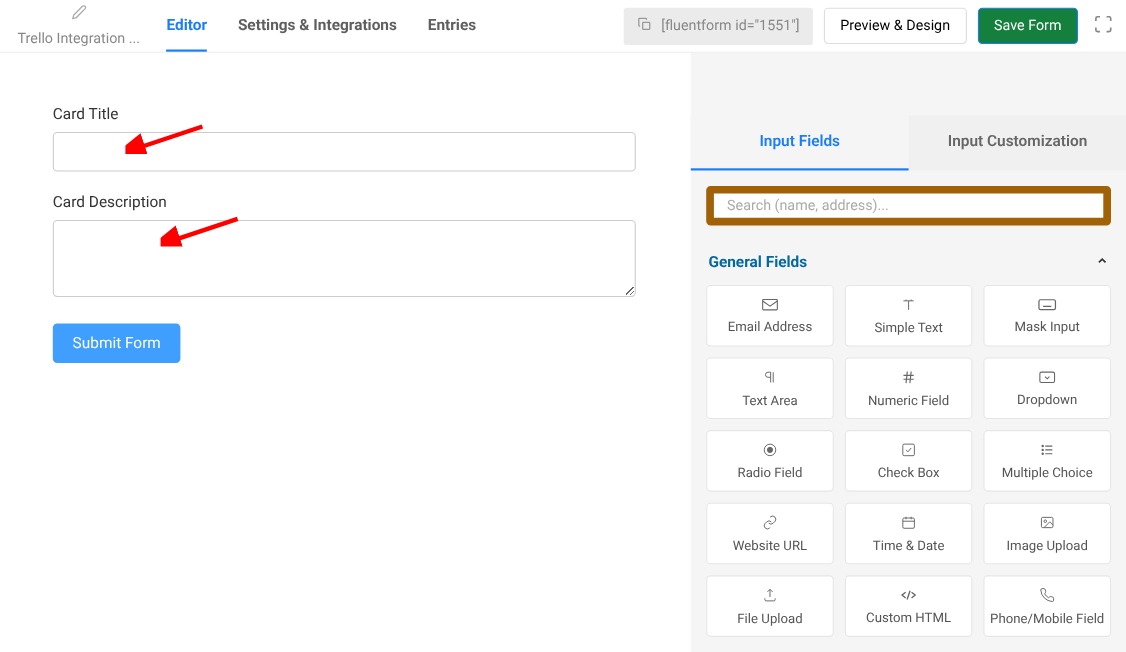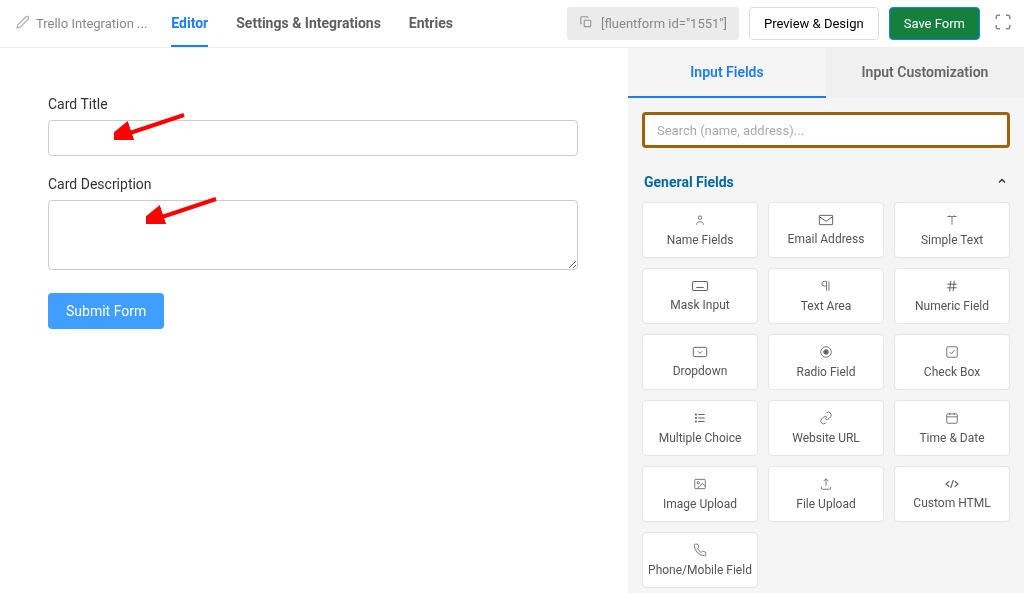--- a/index.html
+++ b/index.html
@@ -1,46 +1,46 @@
 <!DOCTYPE html>
 <html><head>
   <meta charset="utf-8">
   <style>
     * { margin: 0; padding: 0; box-sizing: border-box; font-family: -apple-system, BlinkMacSystemFont, "Segoe UI", Roboto, sans-serif; }
     body { background: #fff; color: #333; font-size: 14px; width: 1024px; height: 593px; overflow: hidden; }
     
     .topbar { height: 48px; display: flex; align-items: center; border-bottom: 1px solid #eee; padding: 0 8px; }
     .topbar-left { display: flex; align-items: center; gap: 8px; flex: 1; }
-    .form-name { color: #888; font-size: 13px; display: flex; align-items: center; gap: 6px; margin-left: 8px; margin-right: 16px; }
+    .form-name { color: #888; font-size: 13px; display: flex; align-items: center; gap: 6px; margin-left: 8px; margin-right: 16px; flex-direction: column; }
     .nav-tabs { display: flex; gap: 28px; }
     .nav-tab { color: #5f5f5f; font-weight: 700; font-size: 14px; padding: 14px 0; cursor: pointer; }
     .nav-tab.active { color: #1a7efb; border-bottom: 2px solid #1a7efb; }
     .topbar-right { display: flex; align-items: center; gap: 10px; }
     .shortcode-box { background: #ebebeb; color: #888; padding: 8px 12px; font-size: 13px; display: flex; align-items: center; gap: 8px; border-radius: 3px; }
     .btn { padding: 8px 14px; border-radius: 4px; font-size: 13px; cursor: pointer; border: 1px solid #ddd; background: #fff; color: #000000; }
     .btn-primary { background: #15803d; color: #fff; border-color: #1a7efb; font-weight: 400; }
     .expand-icon { cursor: pointer; padding: 4px; }
     
     .main { display: flex; height: calc(100% - 48px); }
     .canvas { flex: 1; padding: 48px 48px 0 48px; position: relative; }
     .form-field-group { margin-bottom: 20px; }
     .field-label { color: #333; font-size: 14px; margin-bottom: 8px; display: block; }
     .text-input { width: 530px; height: 36px; border: 1px solid #ccc; border-radius: 4px; padding: 0 10px; font-size: 14px; }
     .textarea-input { width: 530px; height: 70px; border: 1px solid #ccc; border-radius: 4px; padding: 8px 10px; font-size: 14px; resize: both; }
     .submit-btn { background: #409eff; color: #fff; border: none; padding: 10px 18px; border-radius: 4px; font-size: 14px; cursor: pointer; }
     
     .arrow { position: absolute; pointer-events: none; }
     .arrow svg { width: 80px; height: 30px; }
     
-    .sidebar { width: 396px; background: #f5f5f5; display: flex; flex-direction: column; }
+    .sidebar { width: 396px; background: #f5f5f5; display: flex; flex-direction: column; justify-content: flex-end; }
     .sidebar-tabs { display: flex; background: #f0f0f0; }
     .sidebar-tab { flex: 1; text-align: center; padding: 16px 0; color: #666; font-weight: 600; font-size: 14px; cursor: pointer; }
     .sidebar-tab.active { color: #1a7efb; border-bottom: 2px solid #1a7efb; background: #f5f5f5; }
     .search-wrap { padding: 14px; }
-    .search-input { width: 100%; height: 36px; border: 3px solid #a16207; border-radius: 4px; background: #fff; padding: 0 12px; font-size: 13px; color: #333; }
+    .search-input { width: 100%; height: 36px; border: 7px solid #a16207; border-radius: 4px; background: #fff; padding: 0 12px; font-size: 13px; color: #333; }
     .search-input::placeholder { color: #aaa; }
     .section-header { display: flex; justify-content: space-between; align-items: center; padding: 12px 16px; font-weight: 700; color: #0369a1; font-size: 14px; cursor: pointer; }
     .fields-grid { display: grid; grid-template-columns: repeat(3, 1fr); gap: 10px; padding: 0 14px 14px; }
     .field-tile { background: #fff; border: 1px solid #e6e6e6; border-radius: 4px; height: 56px; display: flex; flex-direction: column; align-items: center; justify-content: center; gap: 4px; cursor: pointer; font-size: 12px; color: #555; }
     .field-tile-icon { font-size: 14px; color: #666; line-height: 1; }
     .field-tile-label { font-size: 12px; }
   </style>
 </head>
 <body>
 
@@ -129,27 +129,20 @@
     <div class="section-header">
       <span>General Fields</span>
       <span>
         <svg width="12" height="12" viewBox="0 0 24 24" fill="none" stroke="#333" stroke-width="3">
             <polyline points="18 15 12 9 6 15"></polyline>
           </svg>
       </span>
     </div>
     <div class="fields-grid" id="fields-grid">
         <div class="field-tile">
-          <span class="field-tile-icon"><svg width="14" height="14" viewBox="0 0 24 24" fill="none" stroke="currentColor" stroke-width="1.5">
-              <circle cx="12" cy="8" r="3"></circle>
-              <path d="M6 20c0-3 2.5-5 6-5s6 2 6 5"></path>
-            </svg></span>
-          <span class="field-tile-label">Name Fields</span>
-        </div>
-        <div class="field-tile">
           <span class="field-tile-icon"><svg width="16" height="12" viewBox="0 0 24 18" fill="none" stroke="currentColor" stroke-width="1.5">
               <rect x="2" y="2" width="20" height="14" rx="1"></rect>
               <path d="M2 4l10 7 10-7"></path>
             </svg></span>
           <span class="field-tile-label">Email Address</span>
         </div>
         <div class="field-tile">
           <span class="field-tile-icon"><svg width="14" height="14" viewBox="0 0 24 24" fill="none" stroke="currentColor" stroke-width="1.5">
               <path d="M4 6h16M12 6v14M8 6V4m8 2V4"></path>
             </svg></span>

